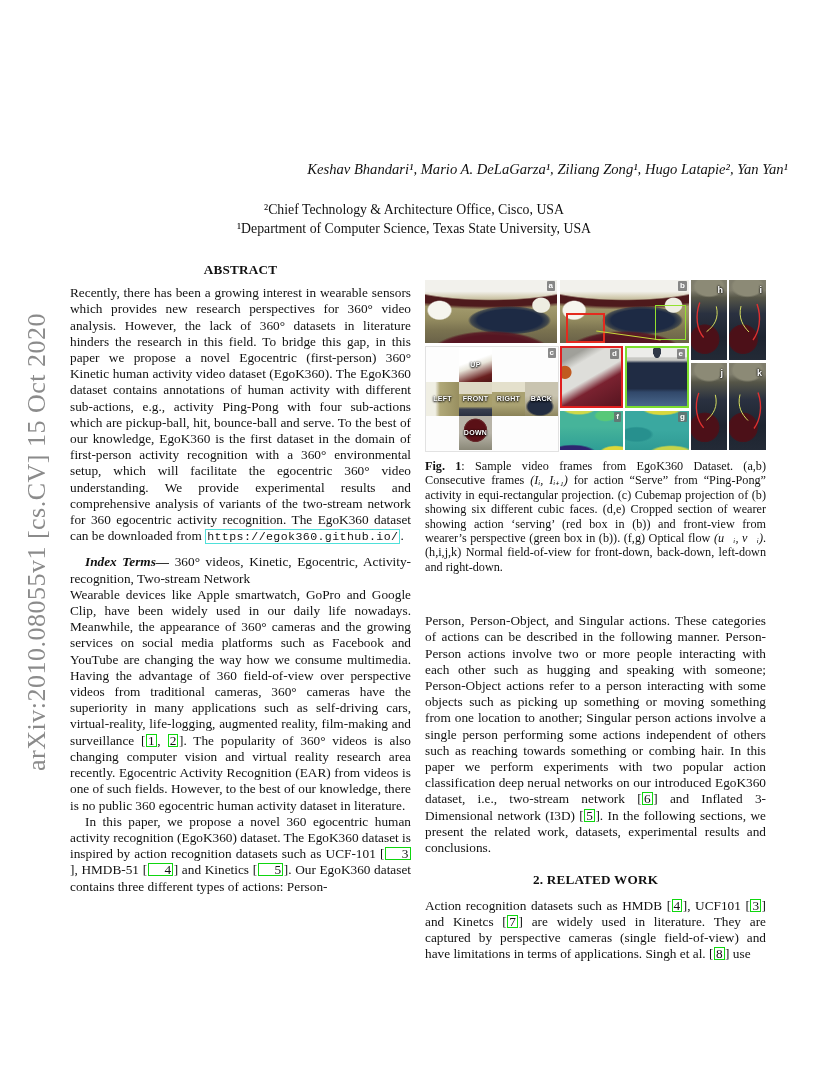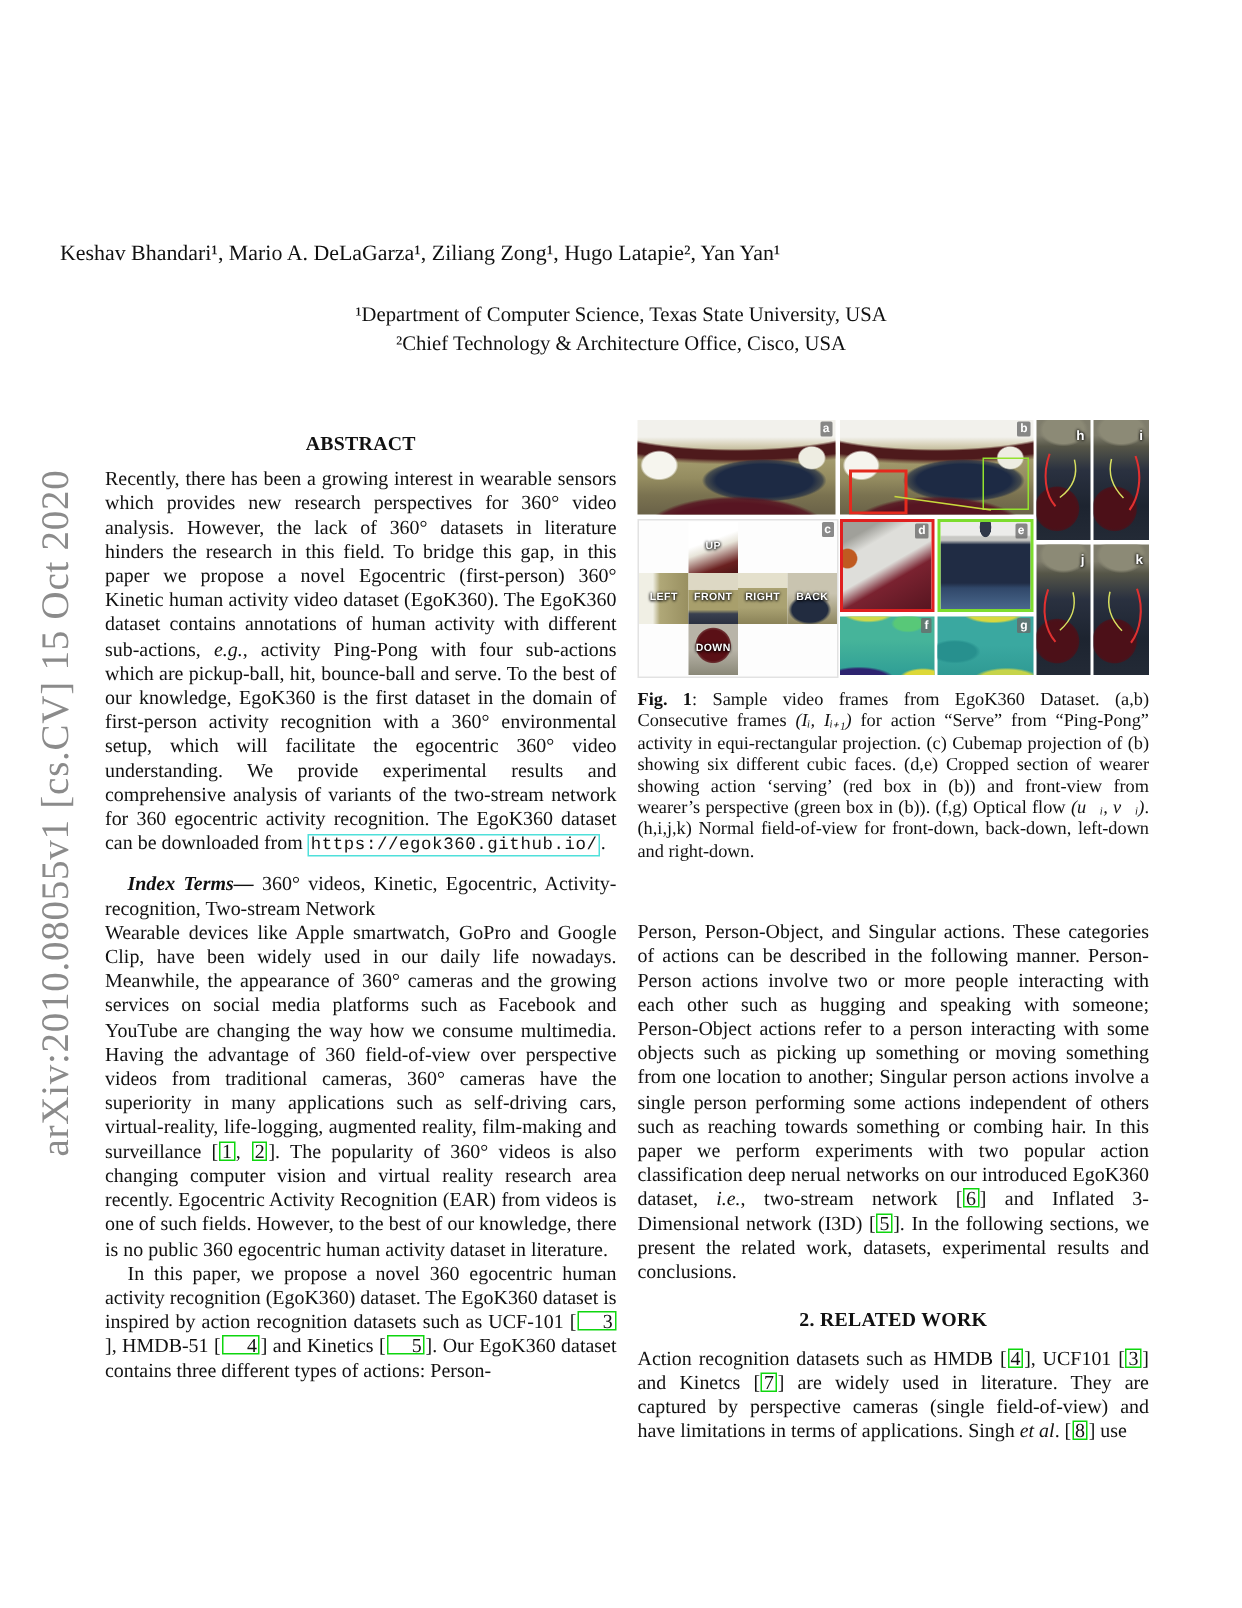--- a/index.html
+++ b/index.html
@@ -4,35 +4,35 @@
 <style>
   html,body{margin:0;padding:0;background:#e8e8e8;}
   .page{position:relative;width:828px;height:1072px;background:#ffffff;margin:0 auto;overflow:hidden;
         font-family:"Liberation Serif",serif;color:#111;}
   
   .stamp{position:absolute;left:37px;top:542px;transform:translate(-50%,-50%) rotate(-90deg);
          white-space:nowrap;color:#8b8b8b;font-size:26px;letter-spacing:0.5px;}
   
   .title{position:absolute;top:126px;left:40px;width:748px;text-align:center;
          font-size:17.5px;font-weight:bold;letter-spacing:0.2px;}
-  .authors{position:absolute;top:161px;left:40px;width:748px;text-align:left;
-           font-size:14.6px;}
+  .authors{position:absolute;top:161px;left:40px;width:748px;text-align:right;
+           font-size:14.6px;font-style:italic;}
   .affils{position:absolute;top:201px;left:40px;width:748px;text-align:center;
           font-size:13.8px;line-height:18.5px;}
   
   .col{position:absolute;width:341px;font-size:13.3px;line-height:16.2px;}
-  .col-left{left:70px;top:288px;}
+  .col-left{left:70px;top:262px;}
   .col-right{left:425px;top:280px;}
   h2{font-size:13.2px;font-weight:bold;text-align:center;margin:0 0 7px 0;letter-spacing:0.2px;}
   h2.sec{margin:16px 0 9px 0;}
   p{margin:0;}
   .just{text-align:justify;}
   .indent{text-indent:15px;}
   .idx{margin-top:9px;}
-  .seg-i{font-style:italic;}
+  .seg-i{}
   .seg-b{font-weight:bold;}
   .seg-bi{font-weight:bold;font-style:italic;margin-top:24px;}
   .seg-m{font-style:italic;}
   .seg-c{border:1px solid #0ed60e;padding:0 1px;margin:0 0.5px;line-height:11px;display:inline-block;}
   .seg-u{font-family:"Liberation Mono","DejaVu Sans Mono",monospace;font-size:11.6px;
          border:1px solid #4fe0da;padding:0 1px;letter-spacing:0.4px;margin-top:19px;}
   
   .fig{position:relative;width:341px;height:170px;background:#fff;}
   .panel{position:absolute;overflow:hidden;}
   .chip{position:absolute;top:1px;right:2px;background:rgba(105,105,105,0.78);color:#fff;
@@ -93,22 +93,22 @@
 </style>
 </head>
 <body>
 
 <div class="page">
 
   <div class="stamp">arXiv:2010.08055v1  [cs.CV]  15 Oct 2020</div>
 
   <div class="authors">Keshav Bhandari¹, Mario A. DeLaGarza¹, Ziliang Zong¹, Hugo Latapie², Yan Yan¹</div>
   <div class="affils">
+    <div>²Chief Technology &amp; Architecture Office, Cisco, USA</div>
     <div>¹Department of Computer Science, Texas State University, USA</div>
-    <div>²Chief Technology &amp; Architecture Office, Cisco, USA</div>
   </div>
 
   <div class="col col-left">
     <h2>ABSTRACT</h2>
     <p class="just"><span class="seg-p">Recently, there has been a growing interest in wearable sensors which provides new research perspectives for 360° video analysis. However, the lack of 360° datasets in literature hinders the research in this field.  To bridge this gap, in this paper we propose a novel Egocentric (first-person) 360° Kinetic human activity video dataset (EgoK360). The EgoK360 dataset contains annotations of human activity with different sub-actions, </span><span class="seg-i">e.g.</span><span class="seg-p">, activity Ping-Pong with four sub-actions which are pickup-ball, hit, bounce-ball and serve. To the best of our knowledge, EgoK360 is the first dataset in the domain of first-person activity recognition with a 360° environmental setup, which will facilitate the egocentric 360° video understanding.  We provide experimental results and comprehensive analysis of variants of the two-stream network for 360 egocentric activity recognition. The EgoK360 dataset can be downloaded from </span><span class="seg-u">https://egok360.github.io/</span><span class="seg-p">.</span></p>
     <p class="just indent idx"><span class="seg-bi">Index Terms—</span><span class="seg-p"> 360° videos, Kinetic, Egocentric, Activity-recognition, Two-stream Network</span></p>
     <p class="just"><span class="seg-p">Wearable devices like Apple smartwatch, GoPro and Google Clip, have been widely used in our daily life nowadays. Meanwhile, the appearance of 360° cameras and the growing services on social media platforms such as Facebook and YouTube are changing the way how we consume multimedia. Having the advantage of 360 field-of-view over perspective videos from traditional cameras, 360° cameras have the superiority in many applications such as self-driving cars, virtual-reality, life-logging, augmented reality, film-making and surveillance [</span><span class="seg-c">1</span><span class="seg-p">, </span><span class="seg-c">2</span><span class="seg-p">]. The popularity of 360° videos is also changing computer vision and virtual reality research area recently.  Egocentric Activity Recognition (EAR) from videos is one of such fields. However, to the best of our knowledge, there is no public 360 egocentric human activity dataset in literature.</span></p>
     <p class="just indent"><span class="seg-p">In this paper, we propose a novel 360 egocentric human activity recognition (EgoK360) dataset.  The EgoK360 dataset is inspired by action recognition datasets such as UCF-101 [</span><span class="seg-c">3</span><span class="seg-p">], HMDB-51 [</span><span class="seg-c">4</span><span class="seg-p">] and Kinetics [</span><span class="seg-c">5</span><span class="seg-p">]. Our EgoK360 dataset contains three different types of actions:  Person-</span></p>
   </div>
 

